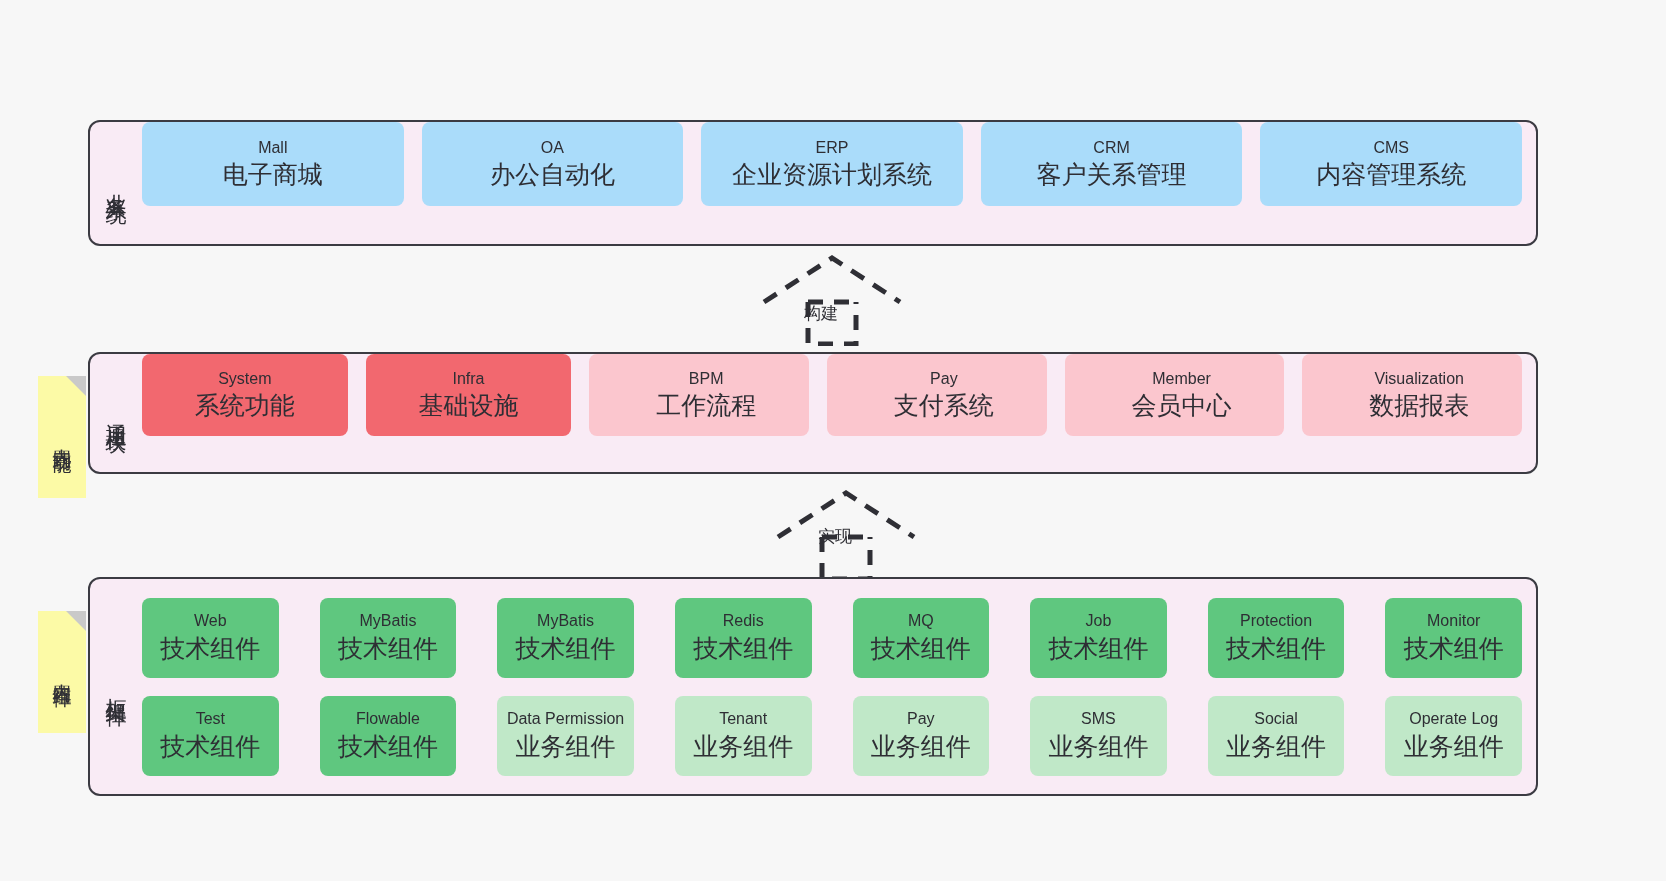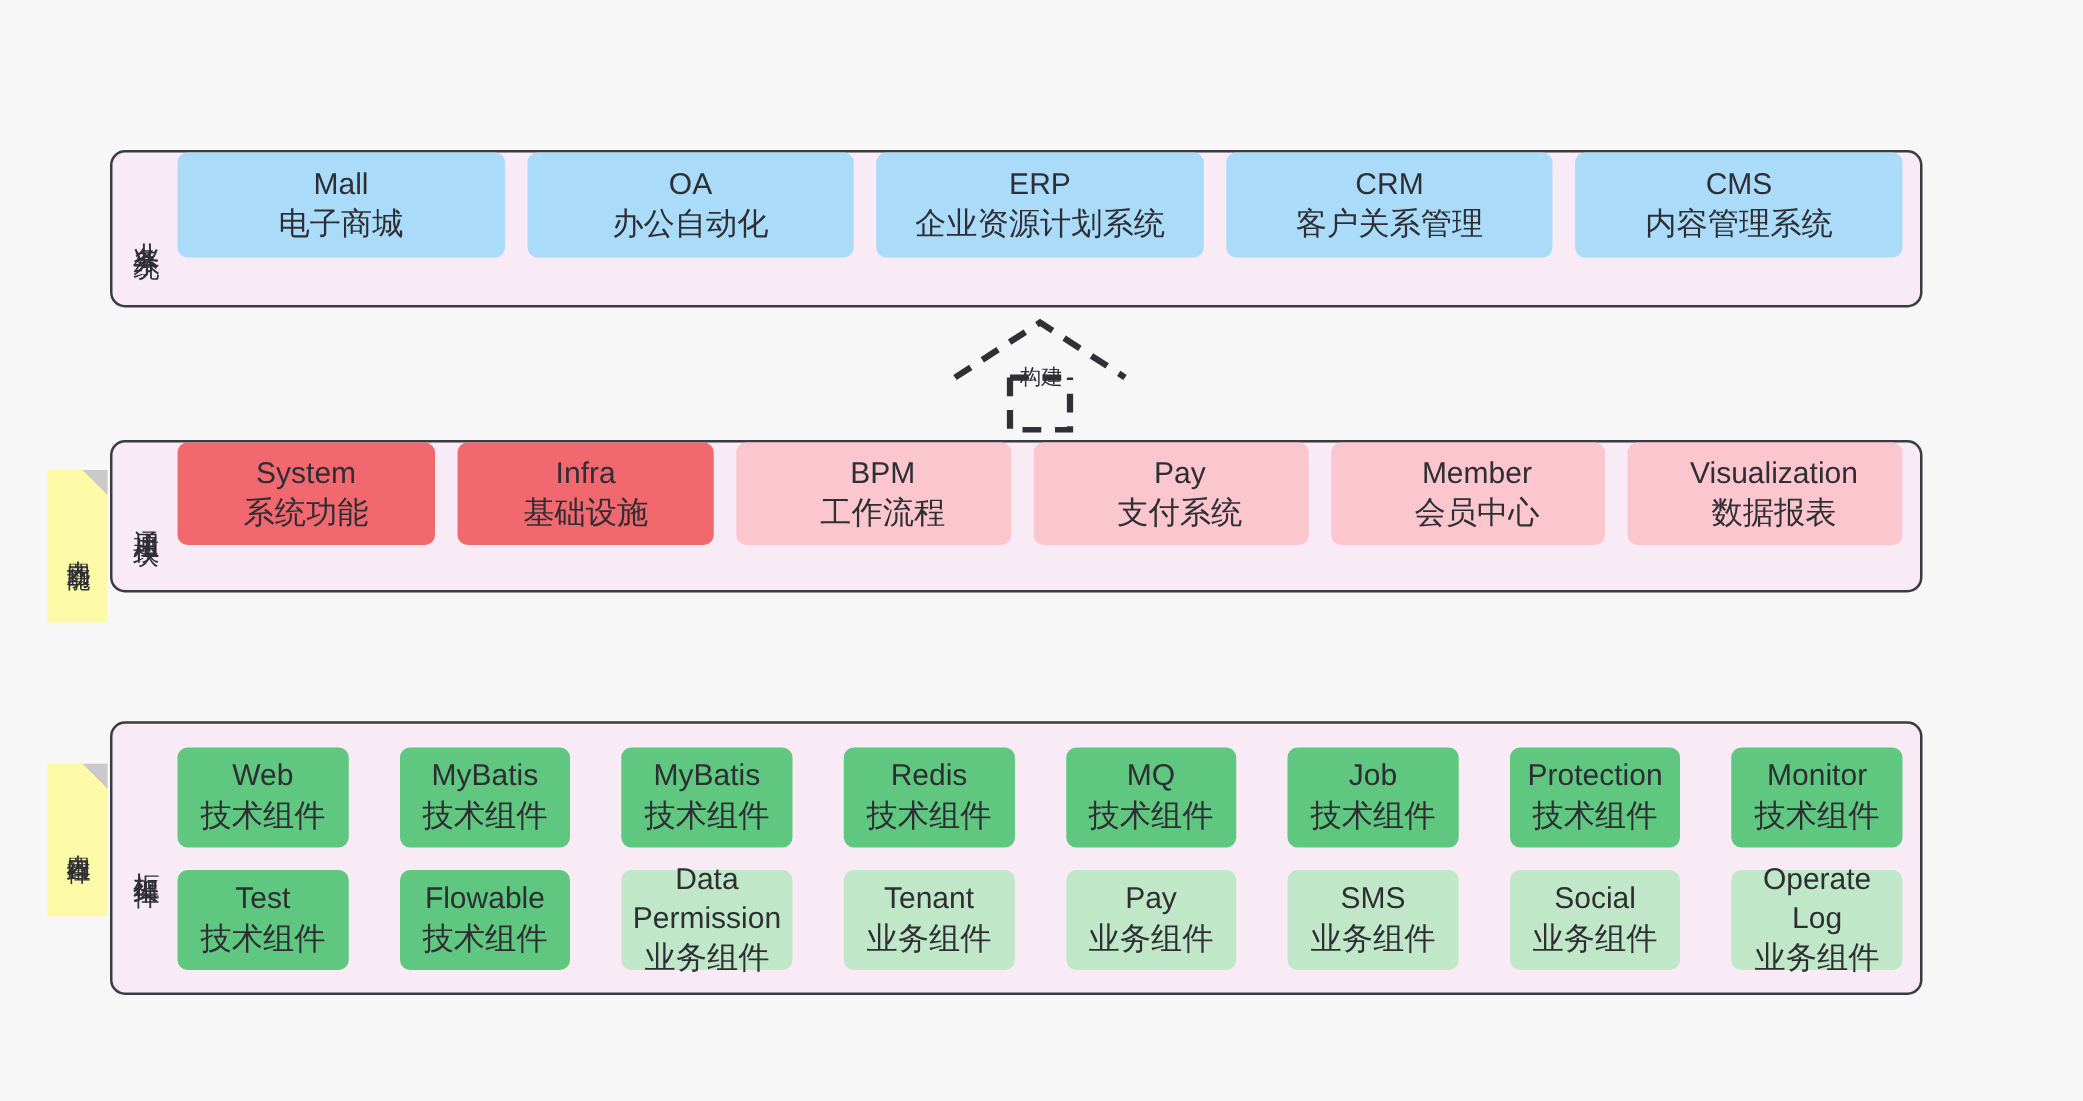--- a/index.html
+++ b/index.html
@@ -52,21 +52,21 @@
     border-radius: 8px;
     display: flex;
     flex-direction: column;
     align-items: center;
     justify-content: center;
     text-align: center;
     line-height: 1.28;
     color: #2e2e34;
     padding: 4px 6px;
   }
-  .cell .en { font-size: 24px; }
+  .cell .en { font-size: 16px; }
   .cell .cn { font-size: 25px; }
 
   
   .c-blue       { background: #aadcfa; }
   .c-red        { background: #f2686f; }
   .c-pink       { background: #fbc6ce; padding-left: 20px; }
   .c-green-dark { background: #5fc77f; }
   .c-green-lite { background: #c0e8c8; }
 
   
@@ -111,21 +111,21 @@
   .uml-arrow { position: absolute; }
   .uml-arrow .label {
     position: absolute;
     font-size: 17px;
     color: #2f2f35;
     background: transparent;
     white-space: nowrap;
     user-select: none;
   }
   #arrow-build  { left: 752px; top: 250px; width: 160px; height: 96px; }
-  #arrow-build .label  { left: 52px; top: 40px; margin-left: 12px; }
+  #arrow-build .label  { left: 52px; top: 52px; }
   #arrow-impl   { left: 766px; top: 485px; width: 160px; height: 96px; }
   #arrow-impl .label   { left: 52px; top: 40px; }
 </style>
 </head>
 <body>
 
 <div id="stage">
 
   <div class="layer" id="layer-business">
     <div class="layer-title">业务系统</div>
@@ -194,20 +194,28 @@
           <span class="cn">会员中心</span>
         </div>
         <div class="cell c-pink">
           <span class="en">Visualization</span>
           <span class="cn">数据报表</span>
         </div>
       </div>
     </div>
   </div>
 
+  <div class="uml-arrow" id="arrow-impl">
+    <svg width="160" height="96" viewBox="0 0 160 96">
+      <path d="M 12 52 L 80 8 L 148 52" fill="none" stroke="#2f2f35" stroke-width="5" stroke-dasharray="15 11" stroke-linecap="butt"></path>
+      <path d="M 56 52 L 104 52" fill="none" stroke="#2f2f35" stroke-width="5" stroke-dasharray="15 11"></path>
+      <path d="M 56 52 L 56 94 L 104 94 L 104 52" fill="none" stroke="#2f2f35" stroke-width="5" stroke-dasharray="15 11"></path>
+    </svg>
+    <span class="label">实现</span>
+  </div>
 
   <div class="sticky" id="sticky-framework">
     <span class="fold"></span>
     <span>内置组件</span>
   </div>
 
   <div class="layer" id="layer-framework">
     <div class="layer-title">框架组件</div>
     <div class="cells">
 

